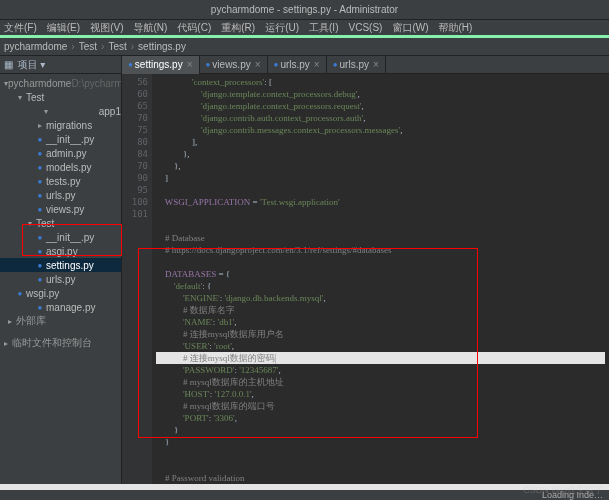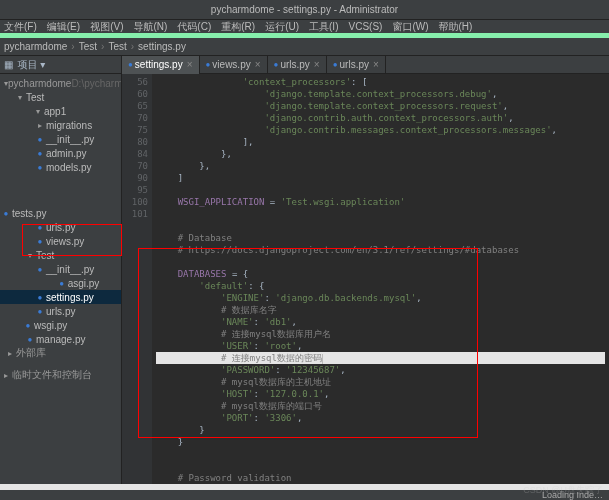--- a/index.html
+++ b/index.html
@@ -23,21 +23,21 @@
   border-bottom: 1px solid #222;
 }
 .menu-bar {
   height: 18px;
   background: #3c3f41;
   display: flex;
   align-items: center;
   padding: 0 4px;
   font-size: 10px;
   color: #bbb;
-  border-bottom: 5px solid #86efac;
+  border-bottom: 3px solid #86efac;
 }
 .menu-item { margin-right: 10px; cursor: pointer; }
 .nav-bar {
   height: 18px;
   background: #3c3f41;
   display: flex;
   align-items: center;
   padding: 0 4px;
   font-size: 10px;
   color: #bbb;
@@ -133,21 +133,21 @@
 .code {
   flex: 1;
   padding: 2px 4px;
   font-family: "Consolas", monospace;
   font-size: 9px;
   line-height: 12px;
   white-space: pre;
   overflow: hidden;
   position: relative;
 }
-.code .line { height: 12px; }
+.code .line { height: 12px; font-family: Liberation Serif, serif; }
 .code .line.hl { background: #e5e5e5; }
 .s-str { color: #6a8759; }
 .s-cmt { color: #808080; }
 .s-var { color: #9876aa; }
 .caret { border-left: 1px solid #bbb; display: inline-block; height: 10px; vertical-align: middle; }
 .status-bar {
   position: absolute;
   bottom: 0; left: 0; right: 0;
   height: 16px;
   background: #3c3f41;
@@ -222,77 +222,77 @@
     <div class="tree" id="tree">
         <div class="tree-row dim" style="padding-left: 4px;">
           <span class="icn folder"></span>
           <span>pycharmdome</span>
           <span style="color: rgb(102, 102, 102);"> D:\pycharmdome</span>
         </div>
         <div class="tree-row" style="padding-left: 14px;">
           <span class="icn folder"></span>
           <span>Test</span>
         </div>
-        <div class="tree-row" style="padding-left: 32px;">
+        <div class="tree-row" style="padding-left: 40px; justify-content: space-between;">
           <span class="icn folder"></span>
           <span>app1</span>
         </div>
         <div class="tree-row" style="padding-left: 34px;">
           <span class="icn folder-c"></span>
           <span>migrations</span>
         </div>
         <div class="tree-row" style="padding-left: 34px;">
           <span class="icn file-py"></span>
           <span>__init__.py</span>
         </div>
         <div class="tree-row" style="padding-left: 34px;">
           <span class="icn file-py"></span>
           <span>admin.py</span>
         </div>
         <div class="tree-row" style="padding-left: 34px;">
           <span class="icn file-py"></span>
           <span>models.py</span>
         </div>
-        <div class="tree-row" style=" margin-top: 32px;">
+        <div class="tree-row" style="padding-left: 34px;">
           <span class="icn file-py"></span>
           <span>tests.py</span>
         </div>
         <div class="tree-row" style="padding-left: 34px;">
           <span class="icn file-py"></span>
           <span>urls.py</span>
         </div>
         <div class="tree-row" style="padding-left: 34px;">
           <span class="icn file-py"></span>
           <span>views.py</span>
         </div>
         <div class="tree-row" style="padding-left: 24px;">
           <span class="icn folder"></span>
           <span>Test</span>
         </div>
         <div class="tree-row" style="padding-left: 34px;">
           <span class="icn file-py"></span>
           <span>__init__.py</span>
         </div>
-        <div class="tree-row" style="padding-left: 34px; justify-content: center;">
+        <div class="tree-row" style="padding-left: 34px;">
           <span class="icn file-py"></span>
           <span>asgi.py</span>
         </div>
         <div class="tree-row sel" style="padding-left: 34px;">
           <span class="icn file-py"></span>
           <span>settings.py</span>
         </div>
         <div class="tree-row" style="padding-left: 34px;">
           <span class="icn file-py"></span>
           <span>urls.py</span>
         </div>
-        <div class="tree-row" style="padding-left: 22px;">
+        <div class="tree-row" style="padding-left: 14px;">
           <span class="icn file-py"></span>
           <span>wsgi.py</span>
         </div>
-        <div class="tree-row" style="padding-left: 24px;">
+        <div class="tree-row" style="padding-left: 34px;">
           <span class="icn file-py"></span>
           <span>manage.py</span>
         </div>
         <div class="tree-row dim" style="padding-left: 4px;">
           <span class="icn folder-c"></span>
           <span>外部库</span>
         </div>
         <div class="tree-row dim" style="padding-left: 0; margin-top: 8px;">
           <span class="icn folder-c"></span>
           <span>临时文件和控制台</span>

